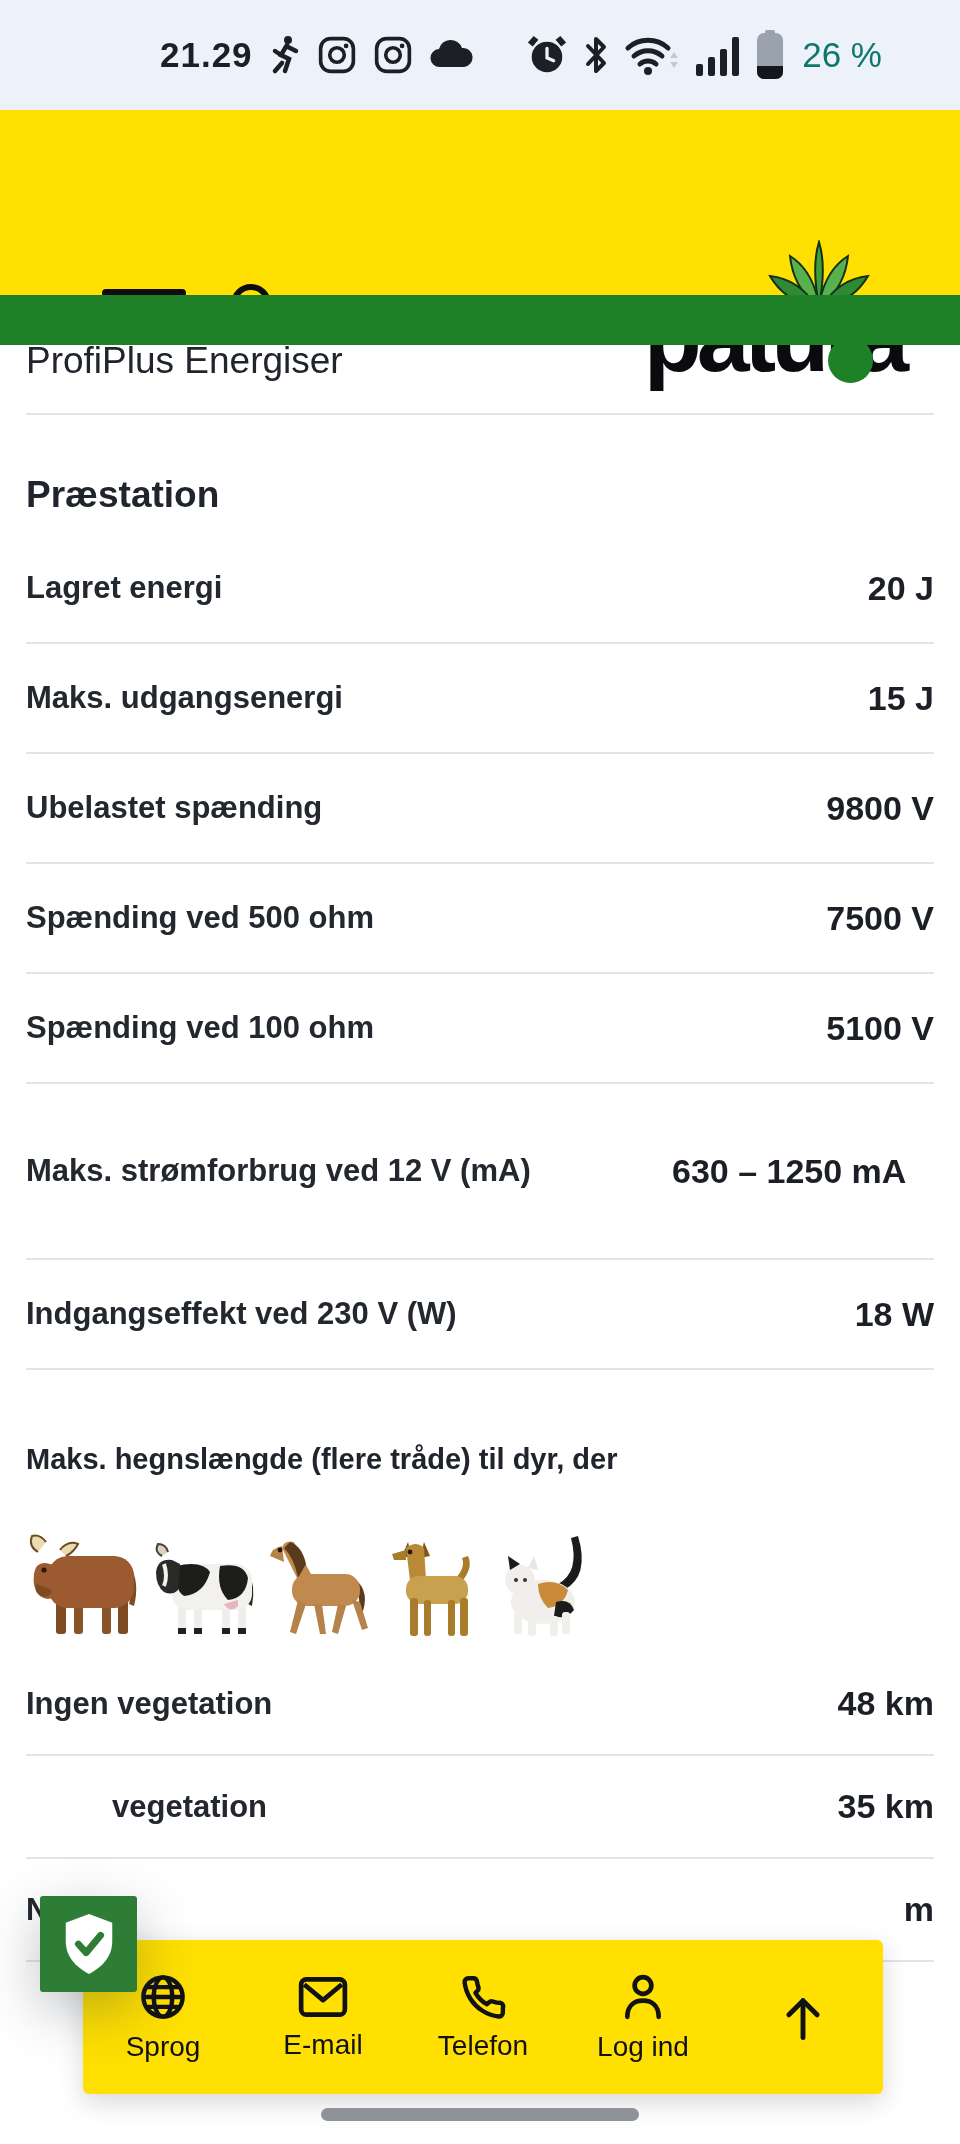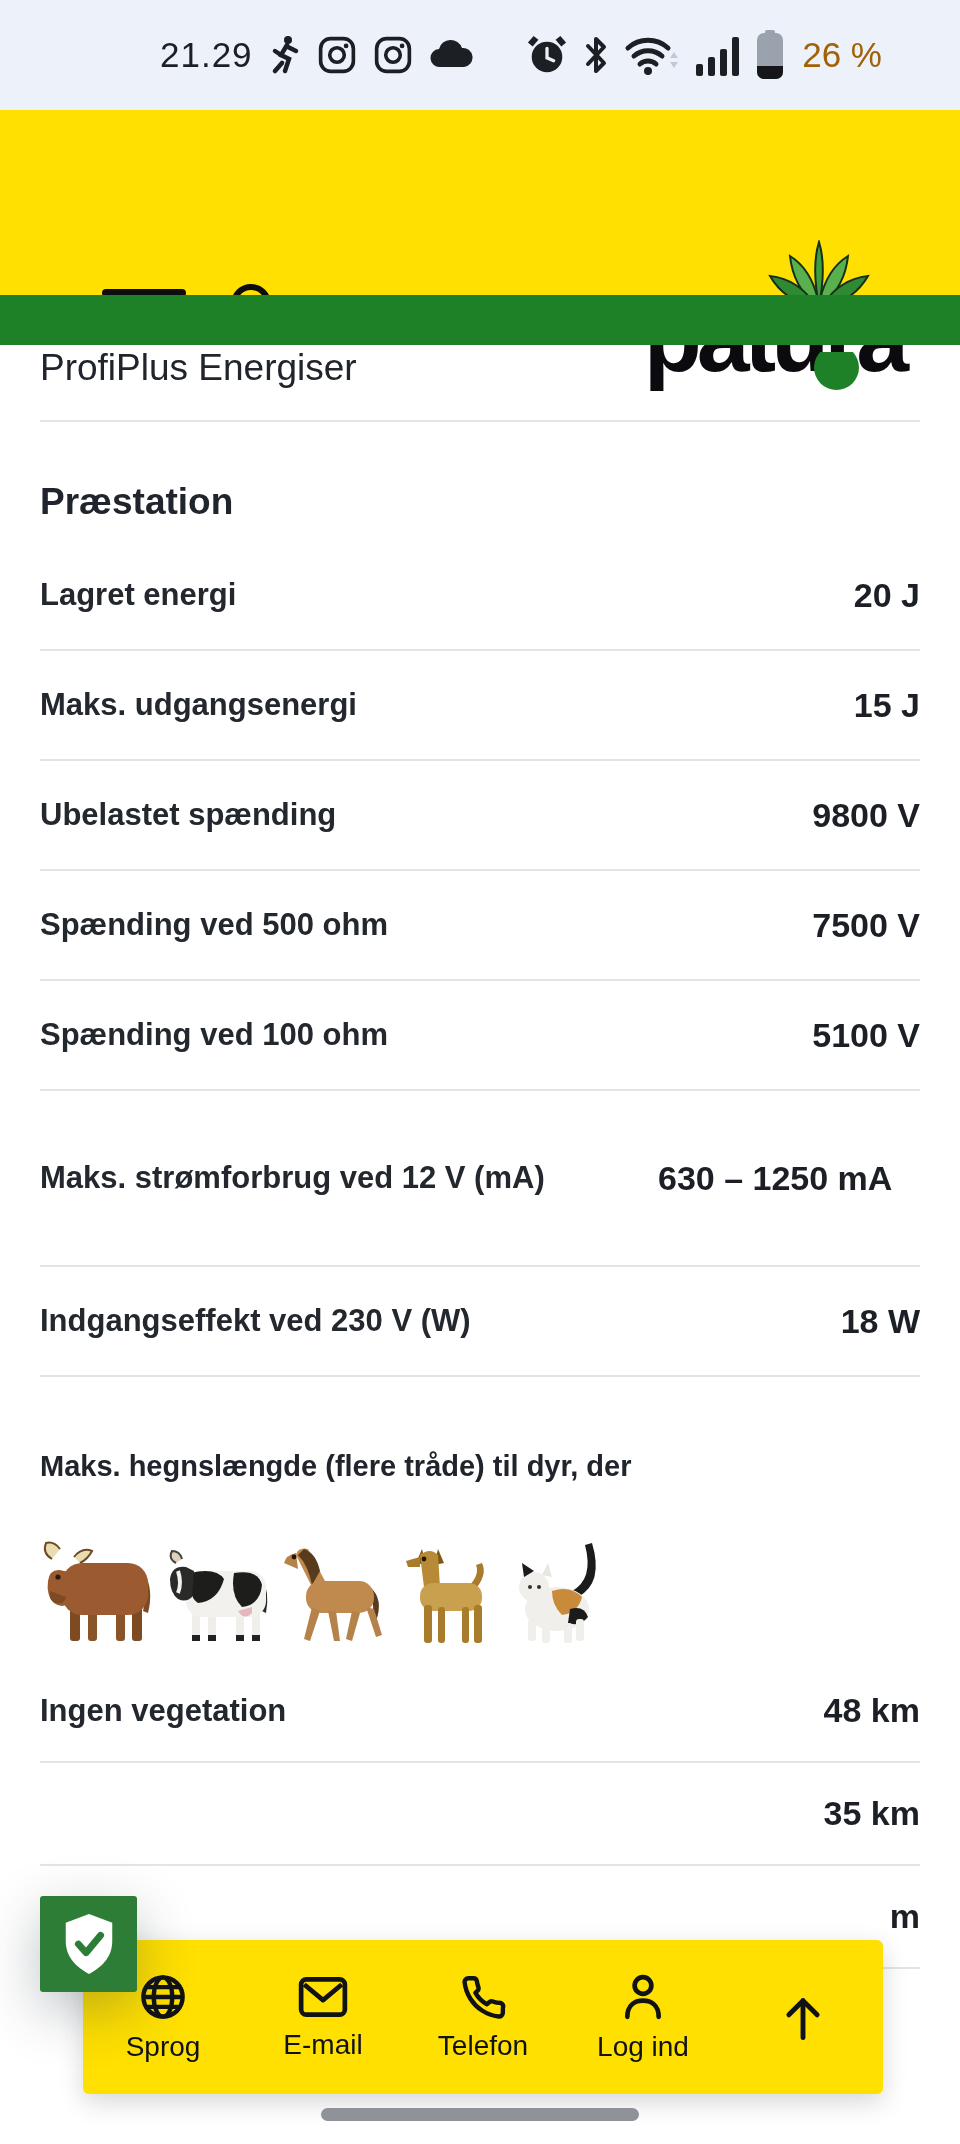--- a/index.html
+++ b/index.html
@@ -11,39 +11,39 @@
   }
   .screen{position:relative;width:960px;height:2144px;overflow:hidden;background:#fff;}
 
   
   .status-bar{
     height:110px;background:#edf2fa;
     display:flex;align-items:center;justify-content:space-between;
     padding:0 78px 0 160px;box-sizing:border-box;
   }
   .sb-left,.sb-right{display:flex;align-items:center;gap:16px;}
-  .sb-time{font-size:35px;font-weight:400;color:#1c1f24;letter-spacing:1px;}
-  .sb-batt-text{font-size:35px;color:#a16207;margin-left:2px;}
+  .sb-time{font-size:35px;font-weight:700;color:#1c1f24;letter-spacing:1px;}
+  .sb-batt-text{font-size:35px;color:#0f766e;margin-left:2px;}
   .sb-icon{display:inline-flex;align-items:center;}
 
   
   .app-header{position:relative;height:185px;background:#ffe000;}
   .hamburger{position:absolute;left:102px;top:179px;width:84px;cursor:pointer;}
   .hamburger span{display:block;height:8px;background:#0d0d10;border-radius:4px;margin-bottom:9px;}
   .search-btn{position:absolute;left:228px;top:172px;cursor:pointer;}
   .logo{position:absolute;right:56px;top:126px;width:352px;height:152px;cursor:pointer;}
   .logo-leaves{position:absolute;left:204px;top:4px;}
   .logo-text{
     position:absolute;right:0;bottom:2px;
     font-size:95px;font-weight:700;letter-spacing:-5px;color:#0b0b0f;line-height:1;
   }
   .green-bar{height:50px;background:#1e8127;position:relative;z-index:3;}
 
   
-  .content{padding:0 40px;position:relative;z-index:1;margin-top:7px;}
+  .content{padding:0 26px;position:relative;z-index:1;}
   .title-clip{position:relative;height:68px;overflow:hidden;border-bottom:2px solid #e3e4e6;}
   .product-title{
     margin:-8px 0 0 0;font-size:37px;font-weight:400;color:#20242c;line-height:48px;
   }
   .green-dot{
     position:absolute;right:61px;top:-7px;width:45px;height:45px;border-radius:50%;
     background:#1e8127;
   }
   .section-heading{margin:56px 0 0 0;font-size:37px;font-weight:700;color:#20242c;line-height:48px;}
   .spec-table{margin-top:15px;}
@@ -341,20 +341,21 @@
         </svg>
       </span>
     </div>
 
     <div class="spec-table veg-table">
       <div class="spec-row">
         <span class="label">Ingen vegetation</span>
         <span class="value">48 km</span>
       </div>
       <div class="spec-row">
+        <span class="label veg-indent">vegetation</span>
         <span class="value">35 km</span>
       </div>
       <div class="spec-row">
         <span class="label">N</span>
         <span class="value">m</span>
       </div>
     </div>
 
   </main>
 

